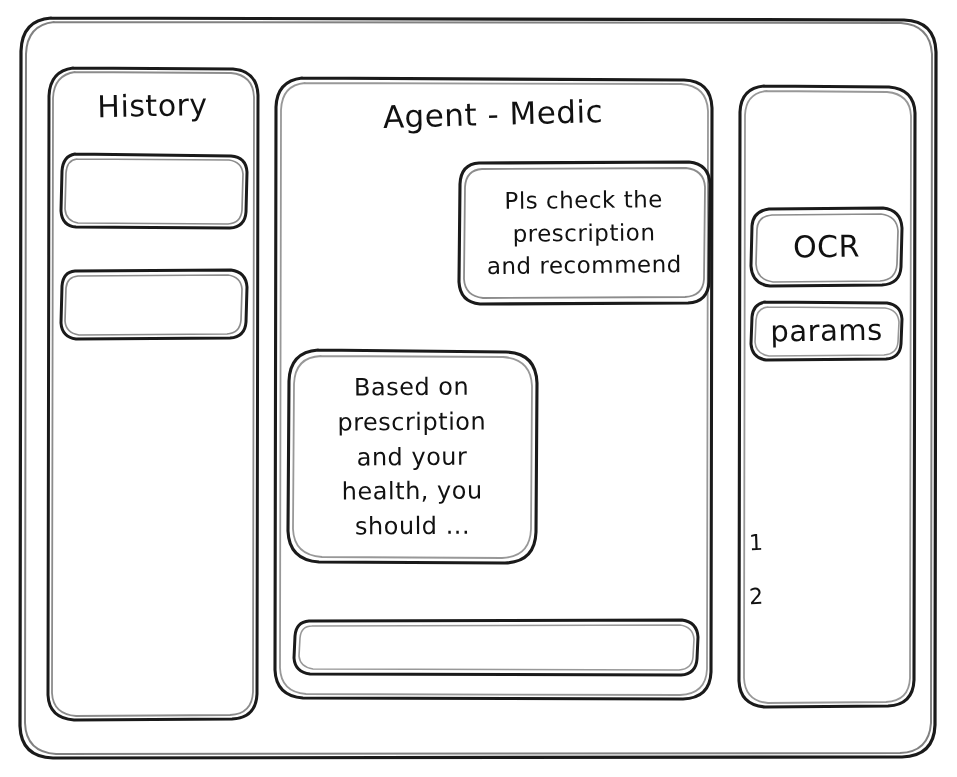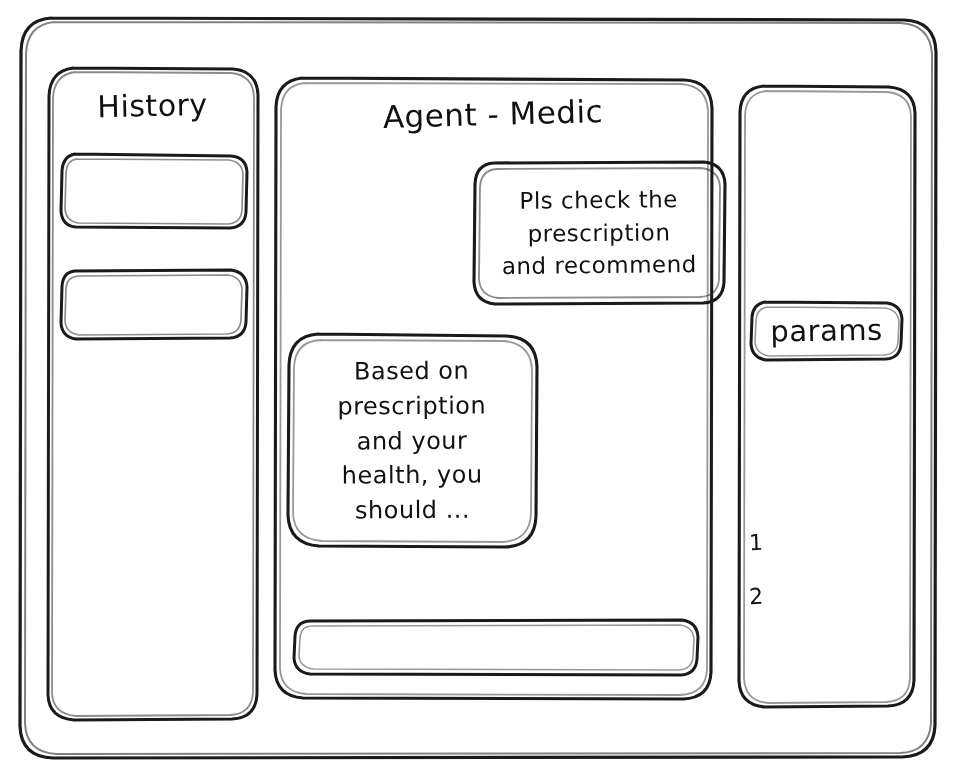--- a/index.html
+++ b/index.html
@@ -96,34 +96,34 @@
 
   .bubble .hand {
     position: absolute;
     left: 8px;
     right: 8px;
     top: 50%;
     transform: translateY(-50%);
   }
 
   #user-bubble {
-    left: 198px;
+    left: 183px;
     top: 84px;
     width: 258px;
     height: 146px;
   }
   #user-bubble .hand {
     font-size: 23px;
     line-height: 1.42;
     transform: translateY(-50%) rotate(-0.6deg);
   }
 
   #agent-bubble {
     left: 12px;
-    top: 256px;
+    top: 272px;
     width: 256px;
     height: 218px;
   }
   #agent-bubble .hand {
     font-size: 24px;
     line-height: 1.45;
     transform: translateY(-50%) rotate(-0.4deg);
   }
 
   #composer-input {
@@ -243,20 +243,27 @@
   </div>
 </div>
 
 <div class="sketch" id="tools-panel">
   <svg class="frame" viewBox="0 0 180 625" preserveAspectRatio="none">
     <path d="M 27 2 L 152 3 Q 177 5 178 29 L 177 596 Q 176 621 151 622 L 28 623 Q 3 621 2 597 L 3 28 Q 4 4 27 2" stroke-width="3.1"></path>
     <path d="M 30 7 L 150 8 Q 173 10 174 32 L 173 594 Q 172 617 149 618 L 31 619 Q 8 617 7 594 L 8 31 Q 9 9 30 7" stroke-width="1.8" opacity="0.45"></path>
   </svg>
 
 
+  <div class="sketch tool-btn" id="tool-ocr">
+    <svg class="frame" viewBox="0 0 155 82" preserveAspectRatio="none">
+      <path d="M 20 3 L 134 2 Q 152 4 153 22 L 152 61 Q 151 78 133 79 L 21 80 Q 3 78 2 60 L 3 20 Q 4 5 20 3" stroke-width="3"></path>
+      <path d="M 23 9 L 132 8 Q 148 10 149 25 L 148 58 Q 147 74 131 75 L 24 76 Q 8 74 7 58 L 8 23 Q 9 10 23 9" stroke-width="1.7" opacity="0.5"></path>
+    </svg>
+    <div class="hand">OCR</div>
+  </div>
 
   <div class="sketch tool-btn" id="tool-params">
     <svg class="frame" viewBox="0 0 155 62" preserveAspectRatio="none">
       <path d="M 16 2 L 138 3 Q 152 5 153 19 L 152 44 Q 151 58 137 59 L 17 60 Q 3 58 2 44 L 3 17 Q 4 4 16 2" stroke-width="3"></path>
       <path d="M 19 7 L 136 8 Q 149 10 150 22 L 149 42 Q 148 54 135 55 L 20 56 Q 7 54 6 42 L 7 20 Q 8 8 19 7" stroke-width="1.6" opacity="0.45"></path>
     </svg>
     <div class="hand">params</div>
   </div>
 
 

